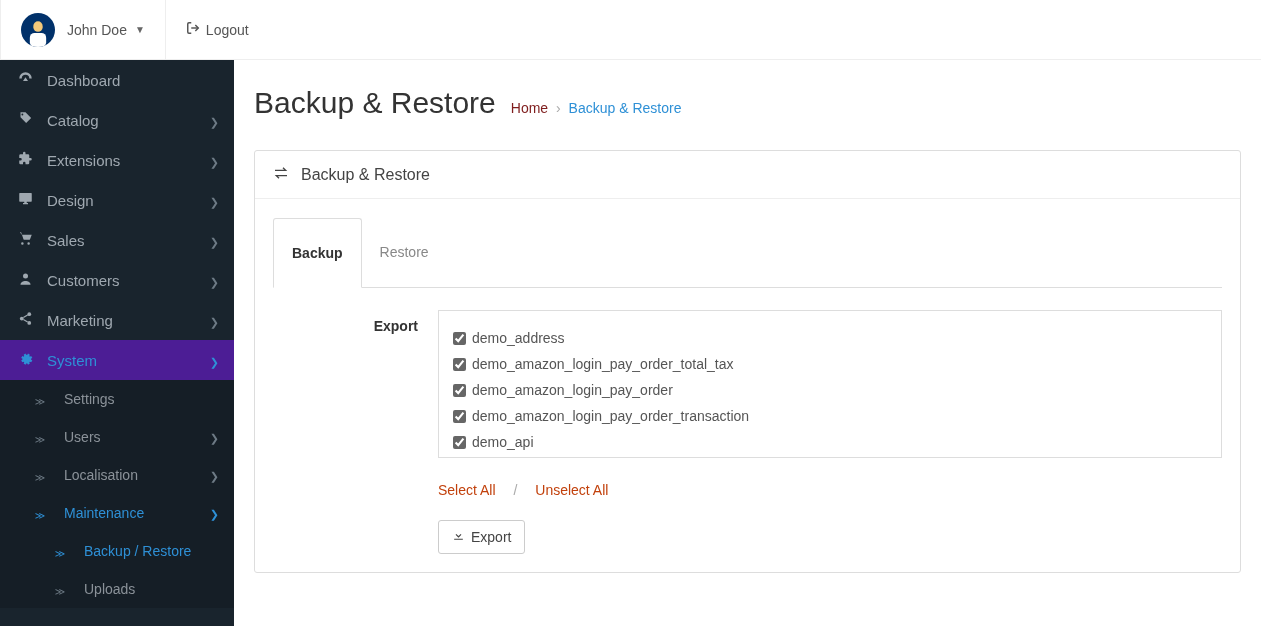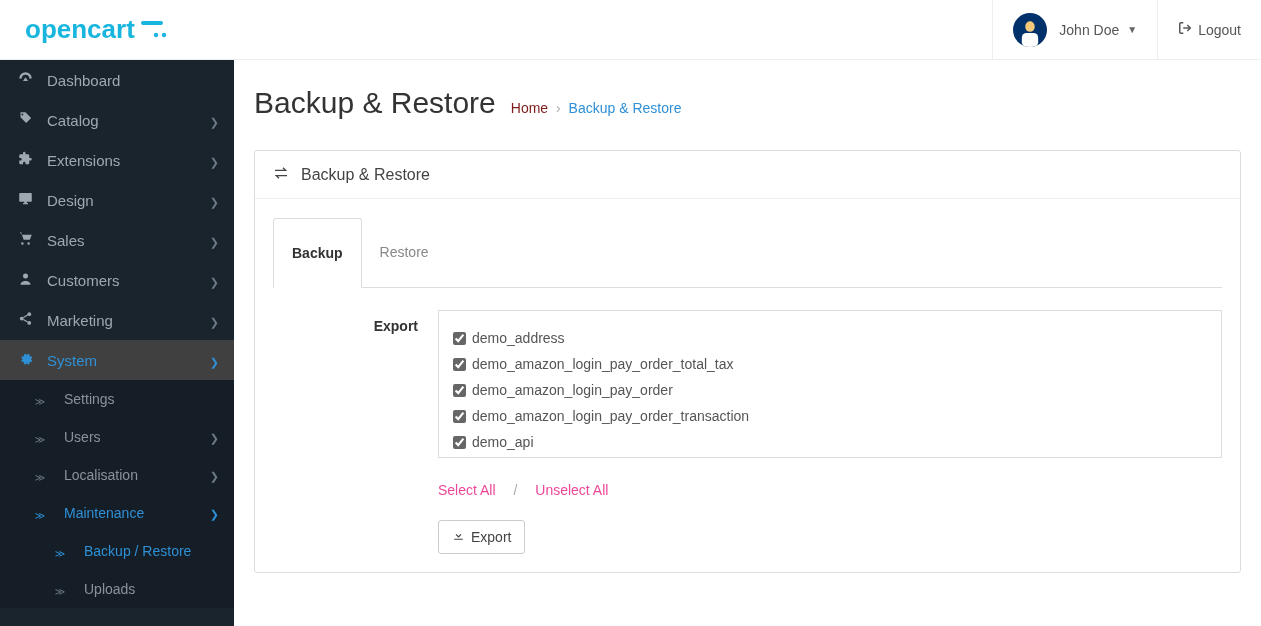--- a/index.html
+++ b/index.html
@@ -18,21 +18,21 @@
     .caret-down { margin-left: 8px; font-size: 10px; color: #666; }
     .logout-block { display: flex; align-items: center; padding: 0 20px; height: 100%; border-left: 1px solid #eee; cursor: pointer; color: #555; }
     .logout-block .icon { margin-right: 6px; }
 
     
     .container { display: flex; min-height: calc(626px - 60px); }
 
     
     .sidebar { width: 234px; background: #19242d; color: #9fa8b0; }
     .nav-item { display: flex; align-items: flex-end; padding: 11px 15px; cursor: pointer; position: relative; font-size: 15px; }
-    .nav-item.active { background: #404040; color: #2e90d6; }
+    .nav-item.active { background: #4c1d95; color: #2e90d6; }
     .nav-item .icon { width: 20px; text-align: center; margin-right: 12px; font-size: 15px; }
     .nav-item .chev { position: absolute; right: 15px; font-size: 11px; color: #6d7a85; }
     .nav-item.active .chev { color: #2e90d6; }
     .nav-sub { background: #151e26; }
     .nav-sub .nav-item { padding-left: 30px; font-size: 14px; color: #8b9299; }
     .nav-sub .nav-item .icon { font-size: 10px; color: #6d7a85; margin-right: 14px; }
     .nav-sub .nav-item.active { color: #2e90d6; background: #151e26; }
     .nav-sub .nav-item.active .icon { color: #2e90d6; }
     .nav-sub-l3 .nav-item { padding-left: 50px; }
     .nav-sub-l3 .nav-item.active { color: #2e90d6; }
@@ -60,46 +60,36 @@
     
     .form-row { display: flex; margin-top: 22px; }
     .form-label { width: 165px; text-align: right; padding-right: 20px; font-weight: 700; color: #333; padding-top: 8px; font-size: 14px; }
     .form-control-col { flex: 1; }
 
     .scroll-box { border: 1px solid #ddd; border-radius: 0; height: 148px; overflow-y: scroll; padding: 14px 14px; background: #fff; }
     .check-row { display: flex; align-items: center; padding: 5px 0; font-size: 14px; color: #555; }
     .check-row input { margin-right: 6px; accent-color: #666; }
 
     .select-links { margin-top: 24px; font-size: 14px; }
-    .select-links a { color: #ec4899; text-decoration: none; }
+    .select-links a { color: #c2410c; text-decoration: none; }
     .select-links .divider { margin: 0 14px; color: #aaa; }
 
     .panel-footer-row { margin-top: 22px; }
     .export-btn { border: 1px solid #ccc; background: #fff; padding: 8px 13px; border-radius: 3px; cursor: pointer; font-size: 14px; color: #444; display: inline-flex; align-items: center; }
     .export-btn .icon { margin-right: 6px; }
 
     
     .scroll-box::-webkit-scrollbar { width: 16px; }
     .scroll-box::-webkit-scrollbar-track { background: #f4f4f4; }
     .scroll-box::-webkit-scrollbar-thumb { background: #c7c7c7; }
   </style>
 </head>
 <body>
 
 <div class="top-header">
-  <div class="logo">
-    <span class="logo-text">opencart</span>
-    <span class="logo-cart">
-      <svg width="28" height="18" viewBox="0 0 28 18">
-        <rect x="0" y="0" width="22" height="4" rx="2" fill="#18b5df"></rect>
-        <circle cx="15" cy="14" r="2.2" fill="#18b5df"></circle>
-        <circle cx="23" cy="14" r="2.2" fill="#18b5df"></circle>
-      </svg>
-    </span>
-  </div>
   <div class="top-right">
     <div class="user-block">
       <span class="avatar">
         <svg viewBox="0 0 24 24">
           <rect x="8" y="2" width="8" height="9" rx="4" fill="#f4c97a"></rect>
           <rect x="5" y="12" width="14" height="12" rx="4" fill="#ffffff"></rect>
         </svg>
       </span>
       <span class="user-name">John Doe</span>
       <span class="caret-down">▼</span>

